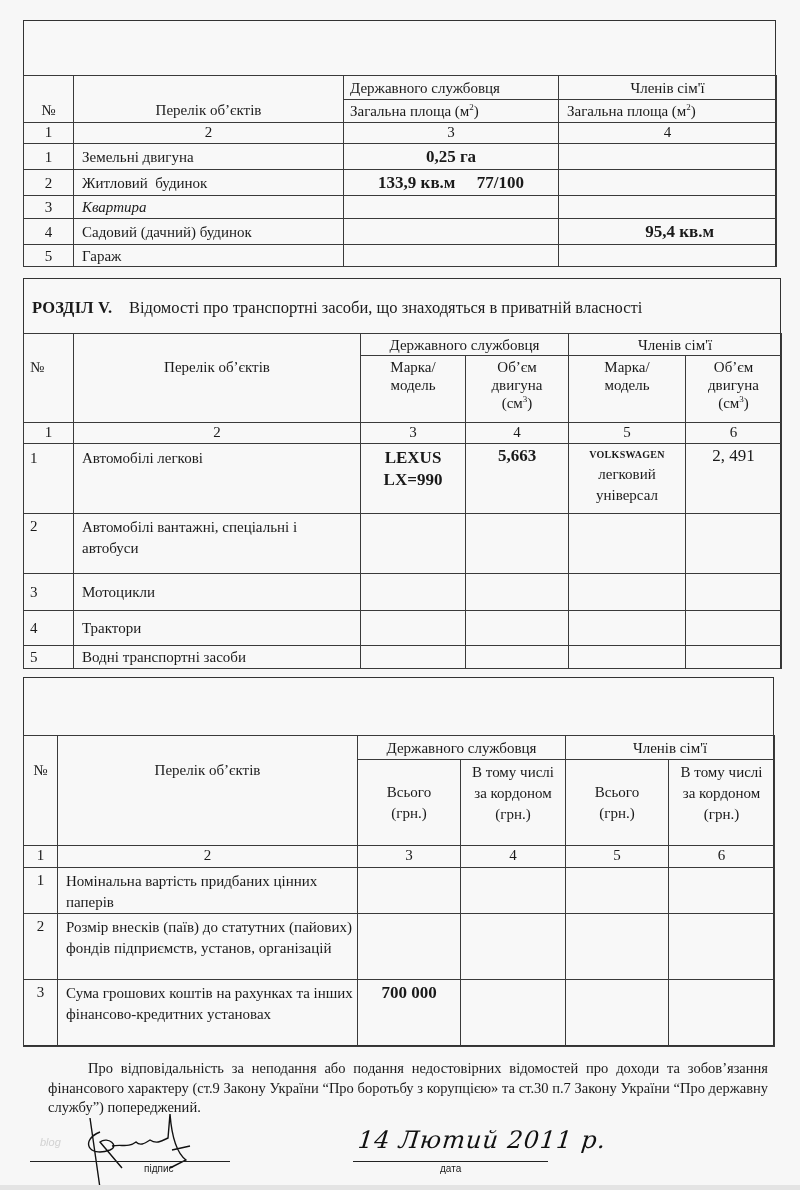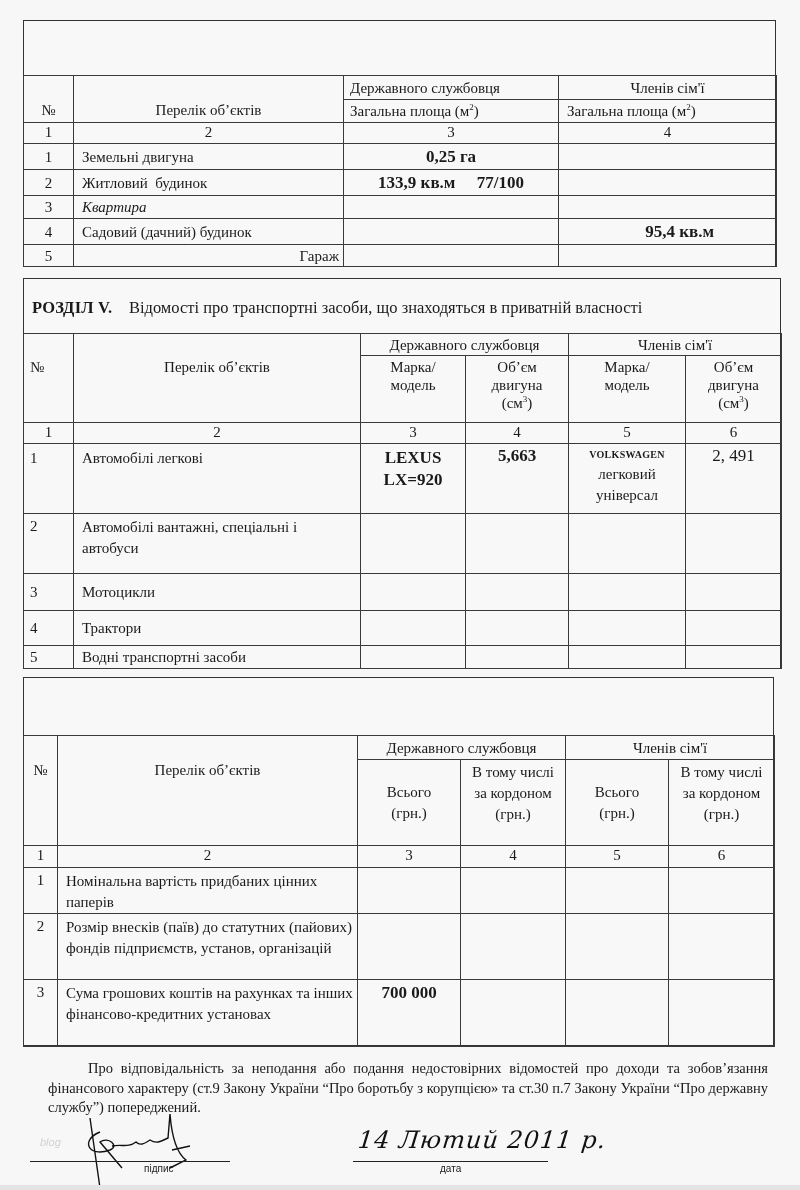--- a/index.html
+++ b/index.html
@@ -75,21 +75,21 @@
       <td class="c mid bold"></td>
     </tr>
     <tr style="height:26px">
       <td class="c mid">4</td>
       <td class="mid" style="padding-left:8px;">Садовий (дачний) будинок</td>
       <td class="c mid bold"></td>
       <td class="mid bold" style="text-align:right; padding-right:62px;">95,4 кв.м</td>
     </tr>
     <tr style="height:22px">
       <td class="c mid">5</td>
-      <td class="mid" style="padding-left:8px;text-align:right;">Гараж</td>
+      <td class="mid" style="padding-left:8px;">Гараж</td>
       <td class="c mid bold"></td>
       <td class="c mid bold"></td>
     </tr>
   </tbody>
     </table>
 
   <div class="box" style="left:23px; top:278px; width:758px; height:391px;"></div>
   <div class="title" style="left:32px; top:298px;">
     <b>РОЗДІЛ V.</b>&nbsp;&nbsp;&nbsp;
     <span>Відомості про транспортні засоби, що знаходяться в приватній власності</span>
@@ -120,21 +120,21 @@
       <td>1</td>
       <td>2</td>
       <td>3</td>
       <td>4</td>
       <td>5</td>
       <td>6</td>
     </tr>
     <tr style="height:70px">
       <td style="padding-top:5px; padding-left:6px;">1</td>
       <td style="padding-top:5px; padding-left:8px;">Автомобілі легкові</td>
-      <td class="c bold" style="padding:3px 18px 0; line-height:22px;">LEXUS LX=920</td>
+      <td class="c bold" style="padding:3px 18px 0; line-height:22px;">LEXUS LX=990</td>
       <td class="c bold" style="padding-top:3px;">5,663</td>
       <td class="c" style="padding-top:2px;">
         <div class="small-caps">VOLKSWAGEN</div>
         <div style="padding:0 14px; line-height:21px;">легковий універсал</div>
       </td>
       <td class="c" style="padding-top:3px; font-size:17px;">2, 491</td>
     </tr>
     <tr style="height:60px">
       <td style="padding-top:3px; padding-left:6px;">2</td>
       <td style="padding-top:3px; padding-left:8px; padding-right:16px; line-height:21px;">Автомобілі вантажні, спеціальні і автобуси</td>

